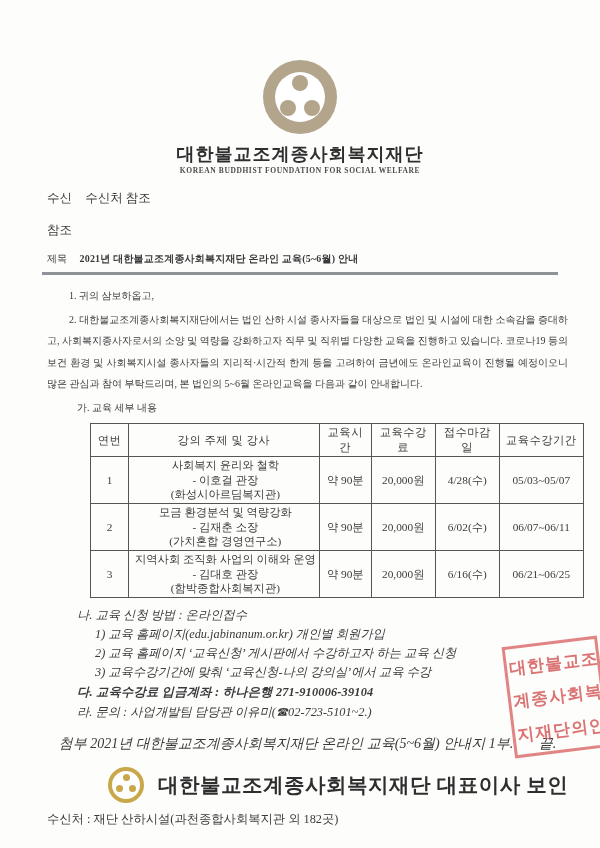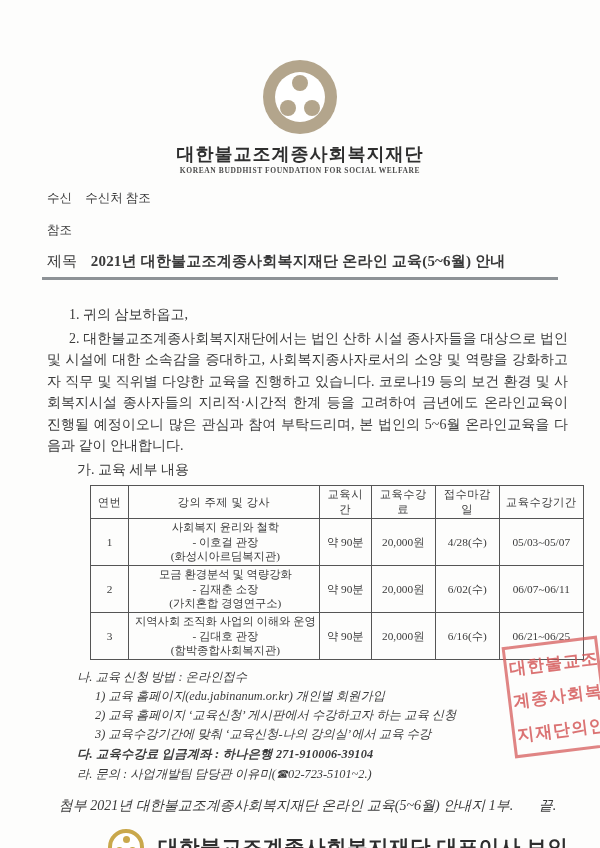--- a/index.html
+++ b/index.html
@@ -20,26 +20,26 @@
   .logo-disc .d1{left:29px;top:15px;}
   .logo-disc .d2{left:17px;top:40px;}
   .logo-disc .d3{left:41px;top:40px;}
   .org-kr{margin-top:8px;font-size:18px;font-weight:bold;letter-spacing:1px;color:#2f2f2f;}
   .org-en{margin-top:0;font-size:7.5px;font-weight:bold;letter-spacing:0.6px;color:#4a4a4a;}
 
   
   .hdr{padding:0 32px 0 47px;}
   .hdr-line{font-size:12.5px;margin-top:15px;}
   .hdr-line .lbl{margin-right:10px;}
-  .subject-row{font-size:15px;margin-top:13px;}
+  .subject-row{font-size:10px;margin-top:13px;}
   .subject-row .subject{font-weight:bold;margin-left:10px;letter-spacing:0.2px;}
   .rule-thick{border:none;border-top:3px solid #8d9296;margin:6px 42px 0 42px;}
 
   
-  .bodytext{padding:20px 32px 0 47px;font-size:14px;line-height:21.5px;text-align:justify;}
+  .bodytext{padding:6px 32px 0 47px;font-size:10px;line-height:21.5px;text-align:justify;}
   .p1{text-indent:22px;margin:4px 0 0 0;}
   .p2{text-indent:22px;margin:2px 0 0 0;}
   .sec-a{margin:2px 0 0 30px;}
 
   
   .edu-table{border-collapse:collapse;table-layout:fixed;margin:5px 0 0 90px;
     font-size:11.3px;color:#3a3a3a;}
   .edu-table th,.edu-table td{border:1px solid #555;padding:1px 3px;vertical-align:middle;}
   .edu-table th{font-weight:normal;text-align:center;height:18px;letter-spacing:0.5px;}
   .edu-table td{text-align:center;height:44px;}

